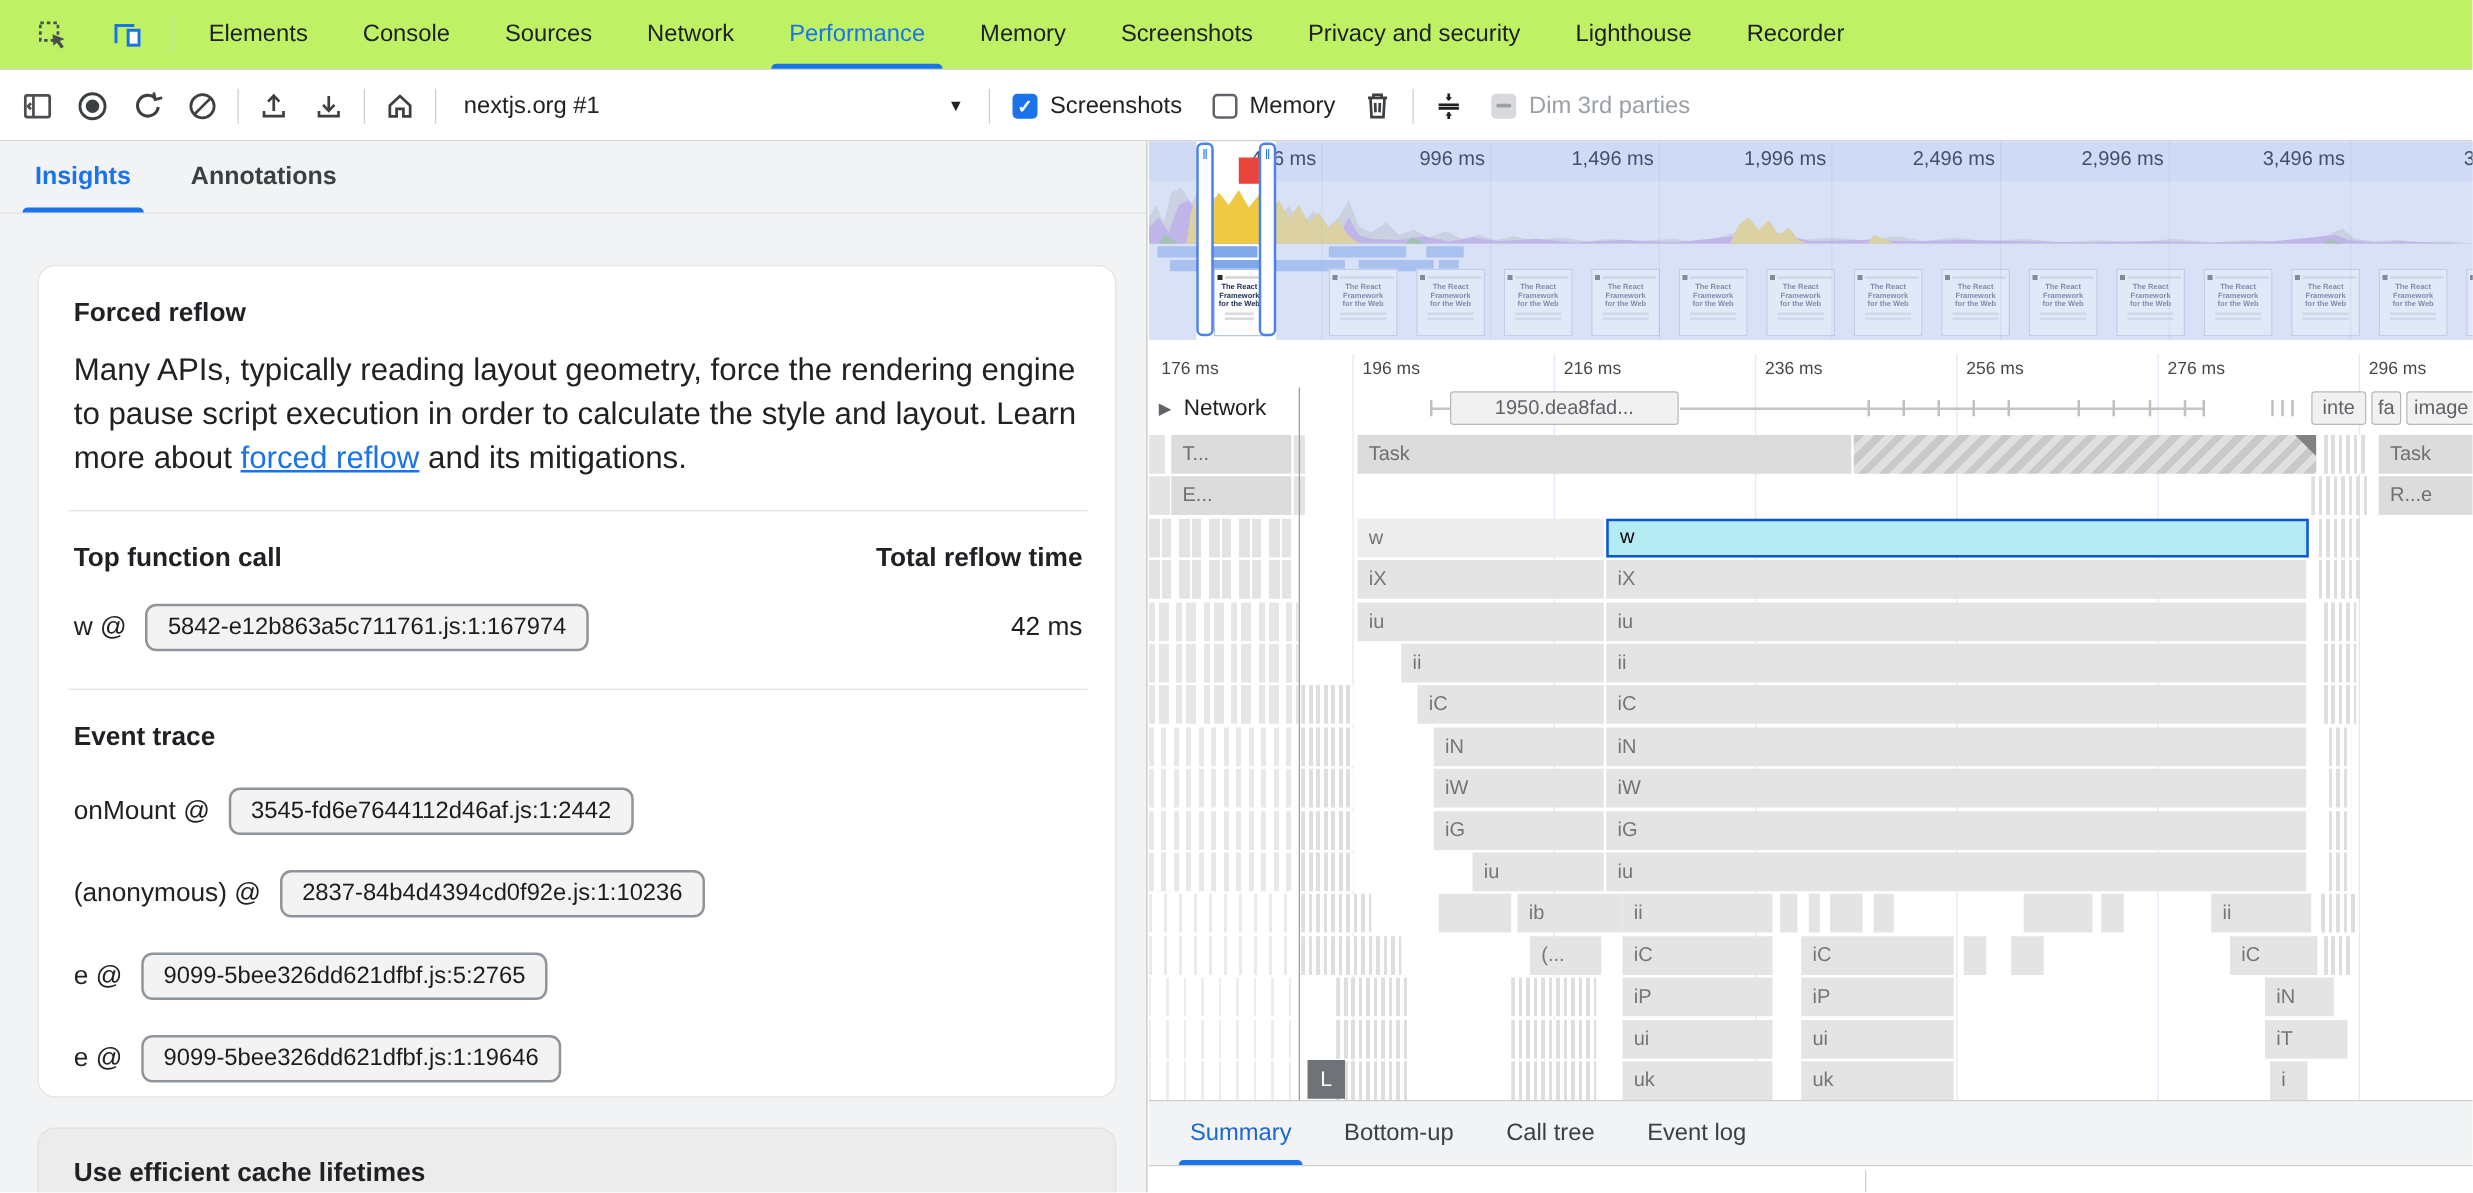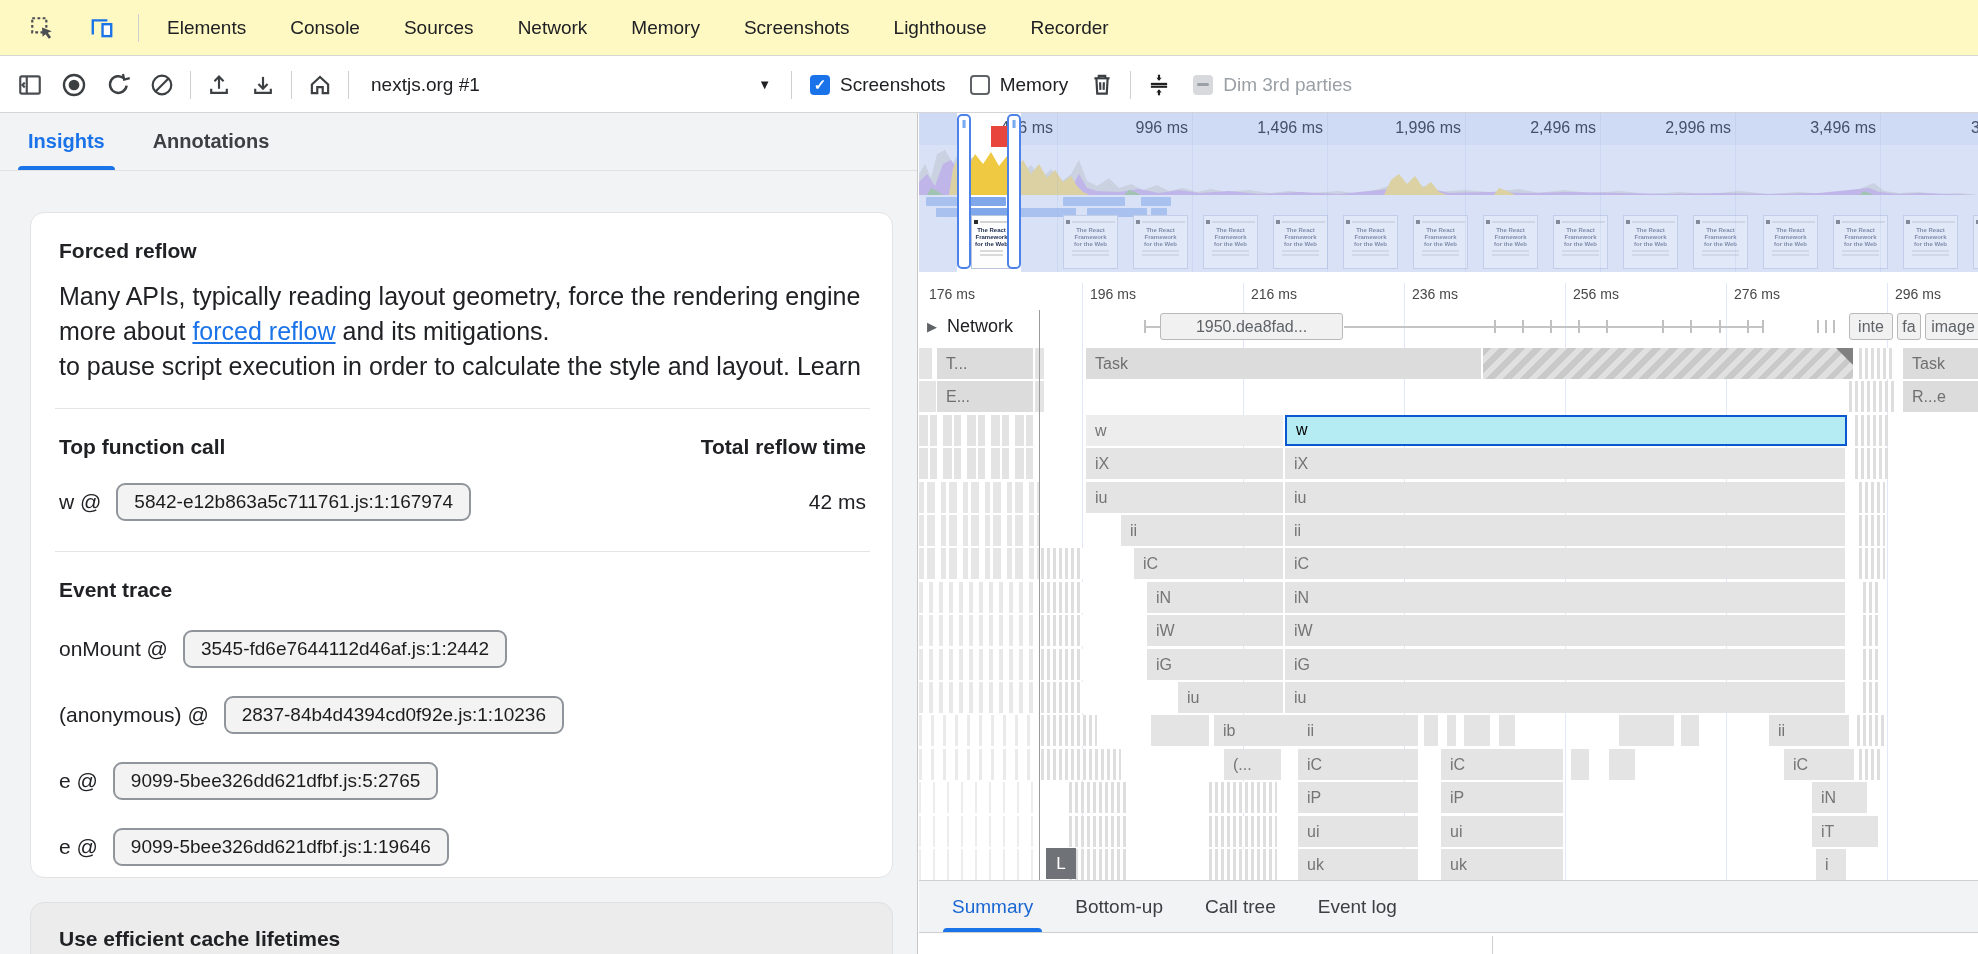--- a/index.html
+++ b/index.html
@@ -1,19 +1,19 @@
 <!DOCTYPE html>
 <html><head>
 <meta charset="utf-8">
 <style>
   html,body{margin:0;padding:0;}
   body{width:1978px;height:954px;position:relative;overflow:hidden;background:#fff;
        font-family:"Liberation Sans",sans-serif;-webkit-font-smoothing:antialiased;}
   
-  #row1{position:absolute;left:0;top:0;width:100%;height:56px;background:#fef9c3;
+  #row1{position:absolute;left:0;top:0;width:100%;height:56px;background:#bef264;
         border-bottom:1px solid #d5d5d5;display:flex;align-items:center;box-sizing:border-box;}
   #row1-icons{display:flex;align-items:center;padding:0 8px 0 20px;gap:16px;}
   .ibtn{width:44px;height:40px;display:flex;align-items:center;justify-content:center;}
   .ibtn svg{display:block;}
   .vsep{width:1px;height:28px;background:#cfcfcf;margin:0 6px;flex:none;}
   #tabs{display:flex;height:100%;}
   .tab{display:flex;align-items:center;padding:0 22px;font-size:19px;color:#202124;position:relative;white-space:nowrap;}
   .tab.active{color:#1a73e8;}
   .tab.active::after{content:"";position:absolute;left:8px;right:8px;bottom:0;height:4px;border-radius:4px 4px 0 0;background:#1a73e8;}
   
@@ -134,22 +134,24 @@
         <rect x="12.5" y="8.5" width="8" height="11" fill="#fff"></rect>
       </svg>
     </span>
   </div>
   <div class="vsep"></div>
   <div id="tabs">
       <div class="tab">Elements</div>
       <div class="tab">Console</div>
       <div class="tab">Sources</div>
       <div class="tab">Network</div>
+      <div class="tab active">Performance</div>
       <div class="tab">Memory</div>
       <div class="tab">Screenshots</div>
+      <div class="tab">Privacy and security</div>
       <div class="tab">Lighthouse</div>
       <div class="tab">Recorder</div>
     </div>
 </div>
 
 <div id="row2">
   <span class="ibtn">
     <svg width="26" height="26" viewBox="0 0 24 24" fill="none" stroke="#4a4d51" stroke-width="2">
       <rect x="3" y="4" width="18" height="16" rx="1.5"></rect>
       <line x1="9" y1="4" x2="9" y2="20"></line>
@@ -238,22 +240,22 @@
 <div id="left">
   <div id="side-tabs">
       <div class="stab active">Insights</div>
       <div class="stab">Annotations</div>
     </div>
 
   <div id="insight-card">
     <div class="card-title">Forced reflow</div>
     <div class="card-desc">
       <span class="dline">Many APIs, typically reading layout geometry, force the rendering engine</span>
+      <span class="dline">to pause script execution in order to calculate the style and layout. Learn</span>
       <span class="dline"><span>more about </span><a class="reflink">forced reflow</a><span> and its mitigations.</span></span>
-      <span class="dline">to pause script execution in order to calculate the style and layout. Learn</span>
     </div>
     <div class="hdivider"></div>
     <div class="twocol">
       <span>Top function call</span>
       <span>Total reflow time</span>
     </div>
     <div class="totrow">
       <span class="srow" style="margin-top:0">
         <span class="fn">w @</span>
         <button class="chip">5842-e12b863a5c711761.js:1:167974</button>

